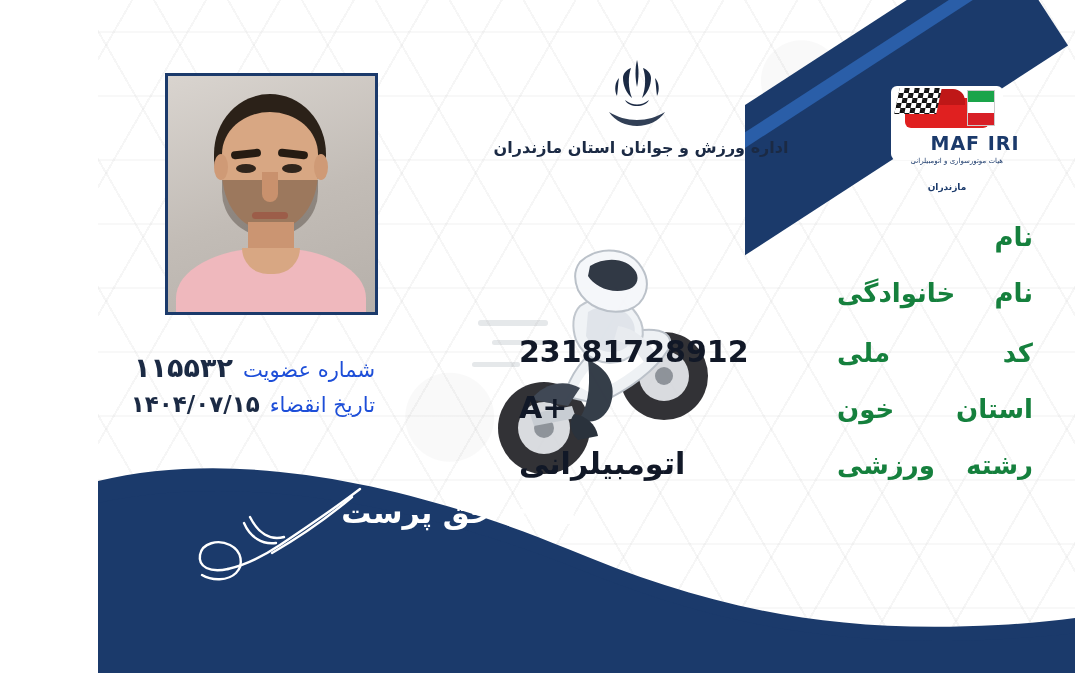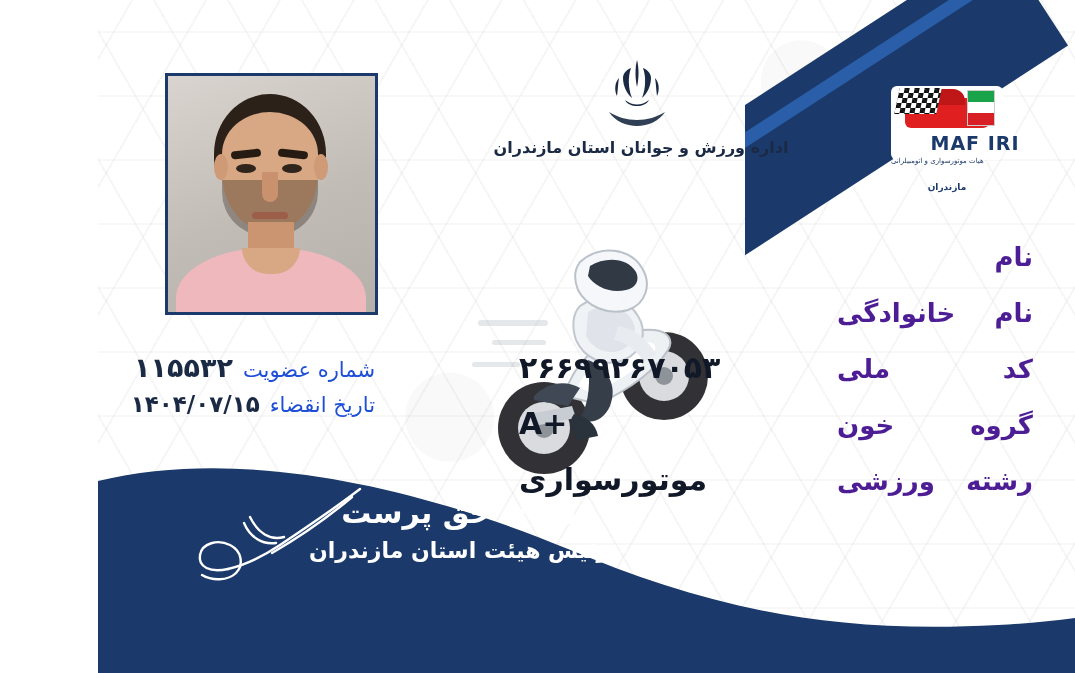--- a/index.html
+++ b/index.html
@@ -217,21 +217,21 @@
     width: 112px;
     text-align: center;
     font-size: 19px;
     font-weight: 700;
     color: #1b3a6b;
     letter-spacing: 1px;
     margin-left: 28px;
   }
   .fed-sub {
     position: absolute; left: 0; top: 70px;
-    width: 112px; text-align: left;
+    width: 112px; text-align: right;
     font-size: 7px; color: #1b3a6b; line-height: 1.5;
   }
   .fed-prov {
     position: absolute; left: 0; top: 96px;
     width: 112px; text-align: center;
     font-size: 9px; font-weight: 700; color: #1b3a6b;
   }
 
   
   .moto {
@@ -251,26 +251,25 @@
   .info-row {
     display: flex;
     align-items: baseline;
     justify-content: flex-start;
     height: 56px;
   }
   .info-label {
     width: 210px;
     font-size: 26px;
     font-weight: 800;
-    color: #4c1d95;
+    color: #15803d;
     text-align: justify;
     text-align-last: justify;
     padding-left: 14px;
     box-sizing: border-box;
-    margin-top: 20px;
   }
   .info-value {
     flex: 1;
     text-align: left;
     font-size: 30px;
     font-weight: 800;
     color: #111827;
     padding-left: 6px;
   }
   .info-value.ltr { direction: ltr; }
@@ -439,29 +438,29 @@
 
   <div class="info">
     <div class="info-row">
       <div class="info-label">نام</div>
     </div>
     <div class="info-row">
       <div class="info-label">نام خانوادگی</div>
     </div>
     <div class="info-row">
       <div class="info-label">کد ملی</div>
-      <div class="info-value">۲۶۶۹۹۲۶۷۰۵۳</div>
+      <div class="info-value">23181728912</div>
     </div>
     <div class="info-row">
-      <div class="info-label">گروه خون</div>
+      <div class="info-label">استان خون</div>
       <div class="info-value ltr">A+</div>
     </div>
     <div class="info-row">
       <div class="info-label">رشته ورزشی</div>
-      <div class="info-value">موتورسواری</div>
+      <div class="info-value">اتومبیلرانی</div>
     </div>
   </div>
 
   <div class="member-block">
     <div class="member-row">
       <div class="member-label">شماره عضویت</div>
       <div class="member-value">۱۱۵۵۳۲</div>
     </div>
     <div class="member-row">
       <div class="member-label">تاریخ انقضاء</div>
@@ -474,17 +473,16 @@
       <g fill="none" stroke="#ffffff" stroke-width="2.4" stroke-linecap="round">
         <path d="M176 6 C150 26 120 46 96 62 C78 74 62 82 44 86"></path>
         <path d="M168 14 C142 36 112 56 88 70"></path>
         <path d="M44 86 C26 90 14 84 16 72 C18 60 34 56 46 62 C58 68 60 82 52 90 C44 98 28 98 18 92"></path>
         <path d="M60 40 C66 54 78 62 92 60"></path>
         <path d="M66 34 C74 50 86 58 100 54"></path>
       </g>
     </svg>
     <div class="sign-names">
       <div class="sign-name">هادی حق پرست</div>
-      <div class="sign-title">رئیس هیئت استان مازندران</div>
     </div>
   </div>
 
 </div>
 
 </body></html>

